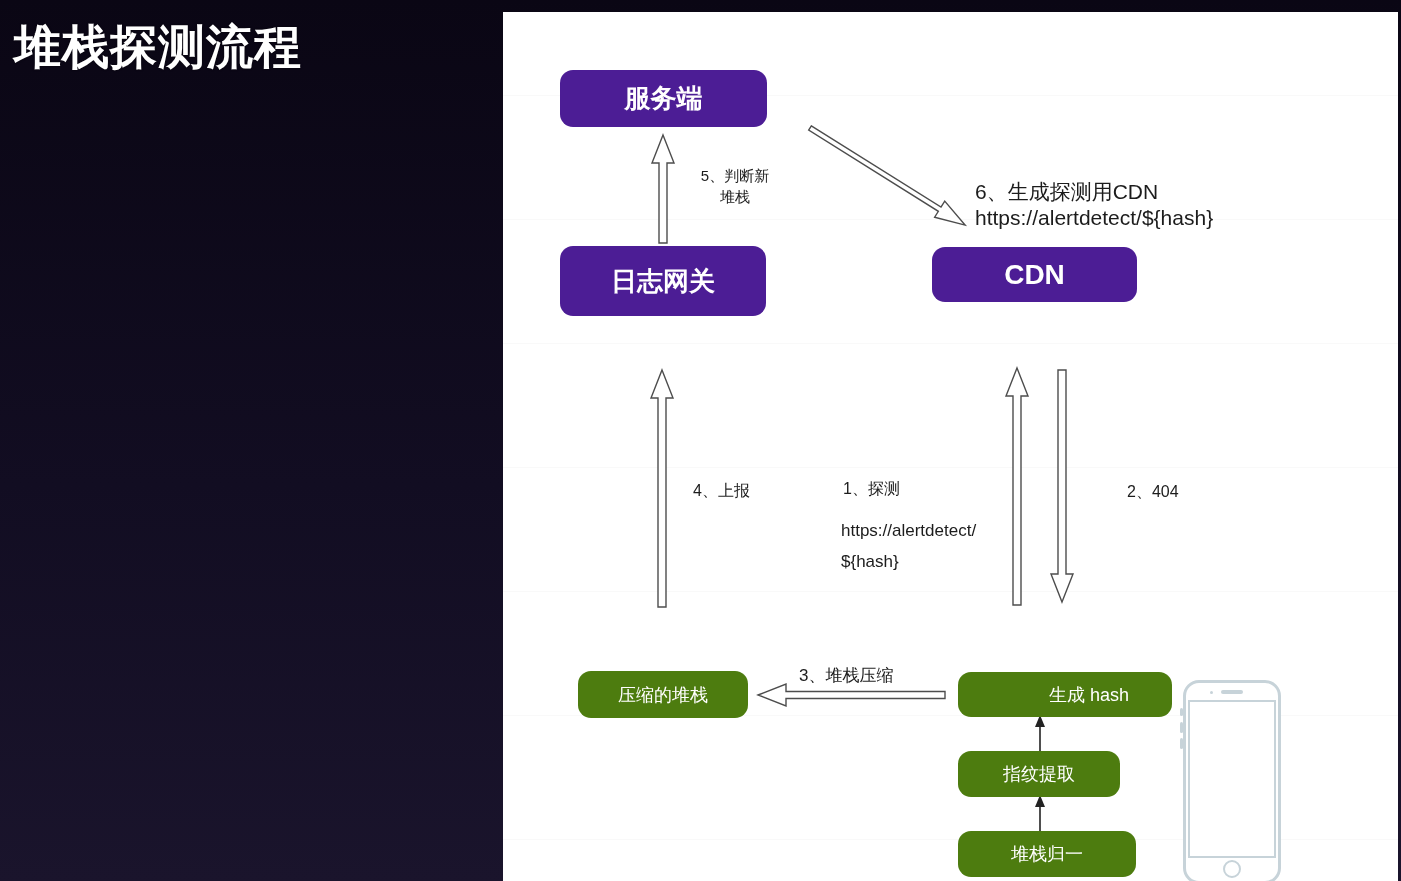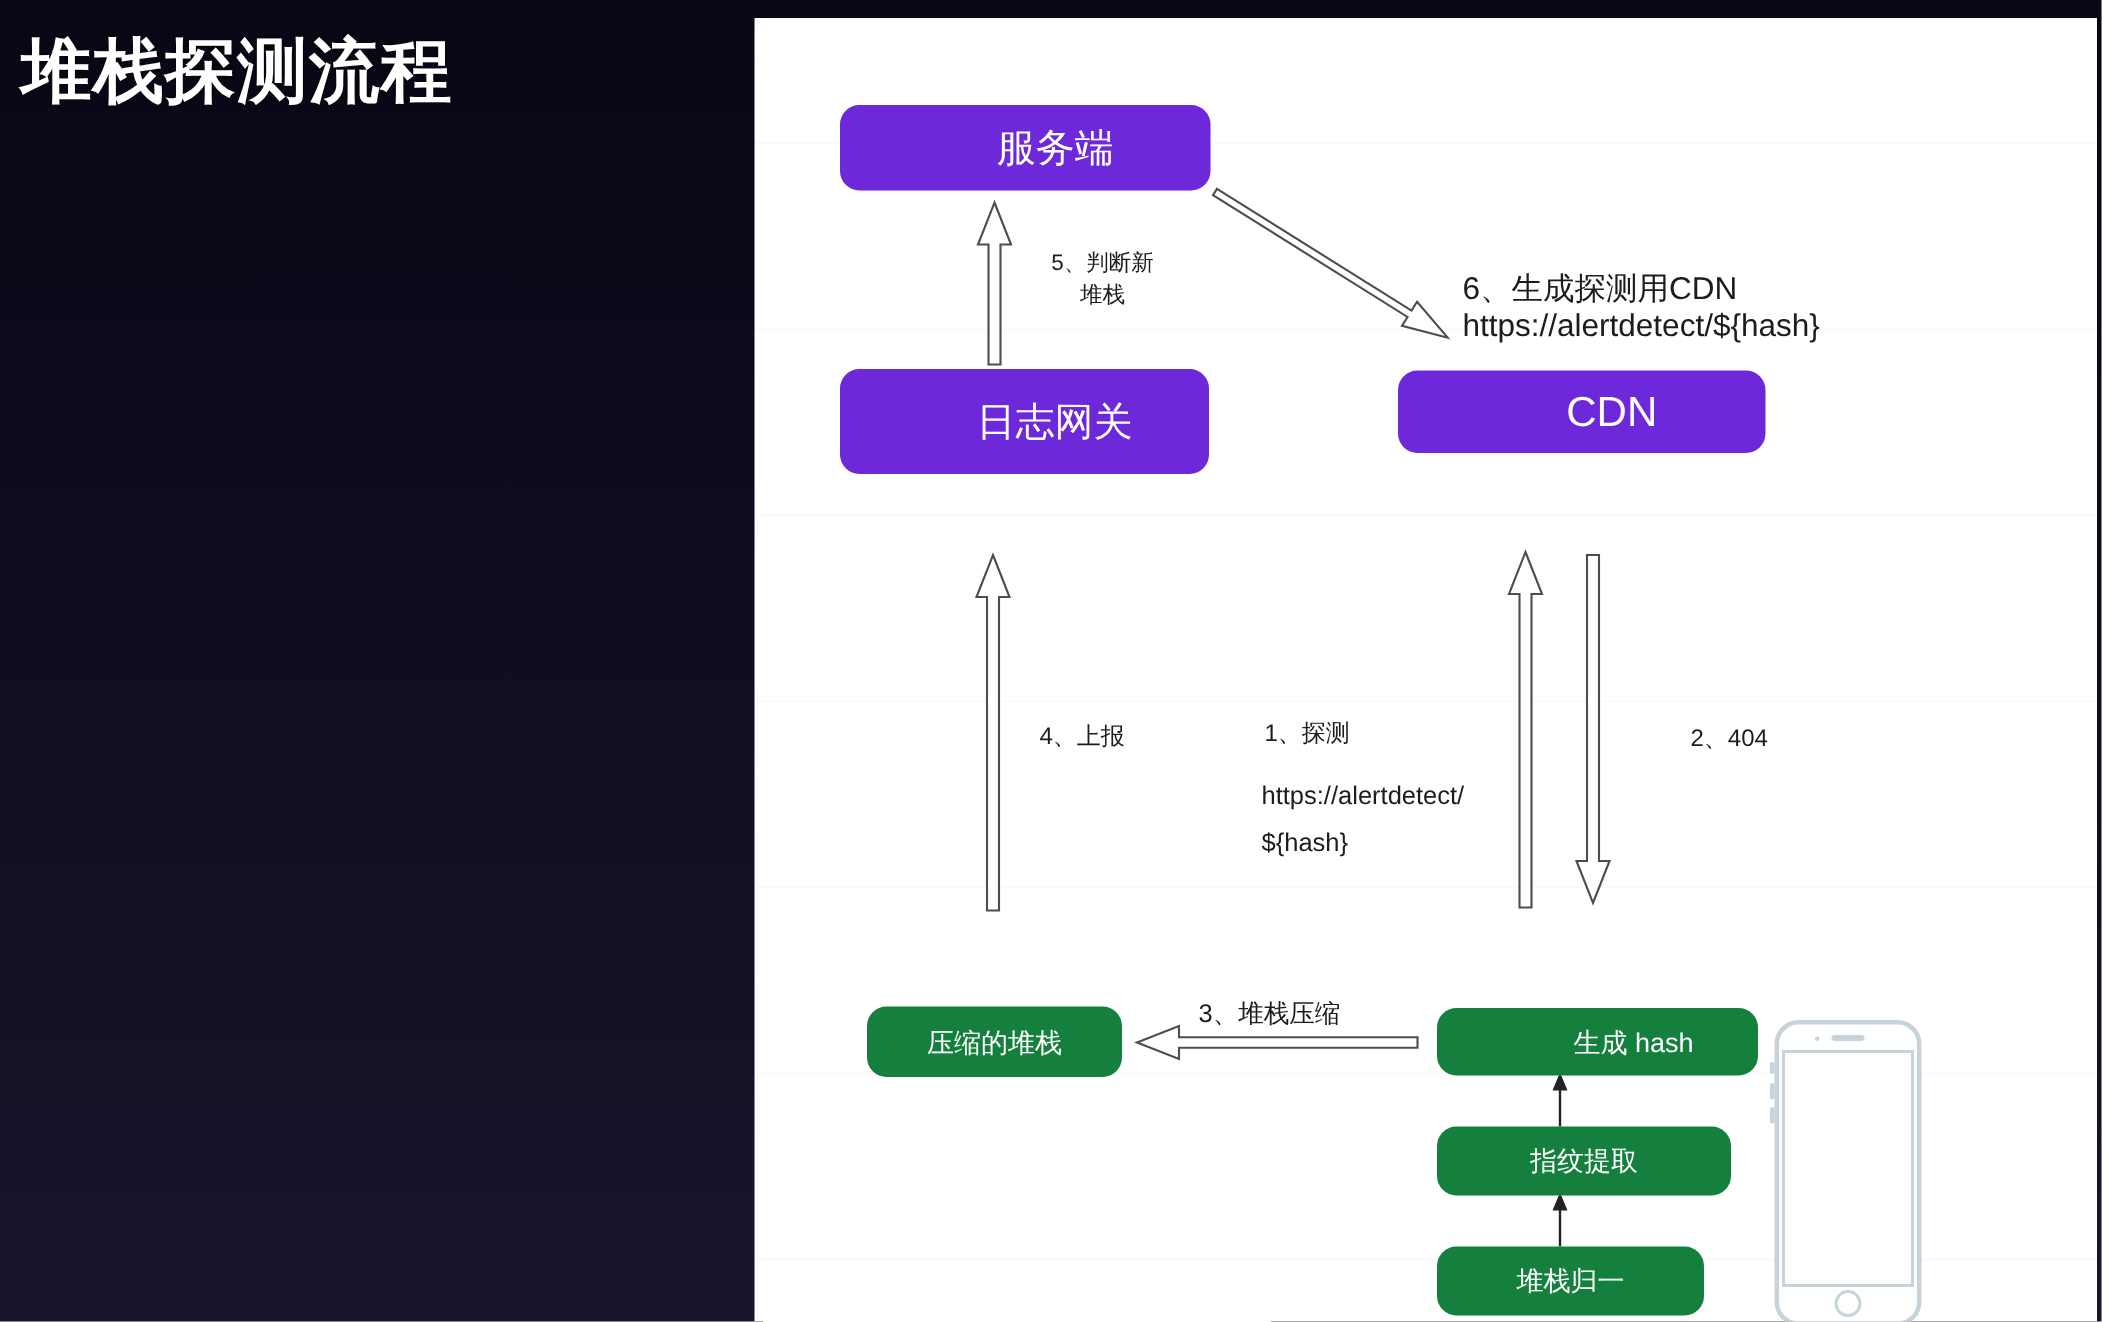--- a/index.html
+++ b/index.html
@@ -15,22 +15,22 @@
   }
   .panel{
     position:absolute;left:503px;top:12px;width:895px;height:869px;
     background:#ffffff;
   }
   .guide-line{position:absolute;left:0;right:0;height:1px;background:rgba(0,0,0,0.025);}
   .node{
     position:absolute;display:flex;align-items:center;justify-content:center;
     color:#ffffff;border-radius:13px;text-align:center;
   }
-  .node.blue{background:#6d28d9;font-size:26px;font-weight:400;padding-left:40px;}
-  .node.purple{background:#15803d;font-size:18px;}
+  .node.blue{background:#4c1d95;font-size:26px;font-weight:700;}
+  .node.purple{background:#4d7c0f;font-size:18px;}
   .lbl{position:absolute;color:#1c1c1c;}
   .arrows{position:absolute;left:0;top:0;width:895px;height:869px;}
   .outline-arrow{fill:#ffffff;stroke:#4d4d4d;stroke-width:1.4;stroke-linejoin:miter;}
   .thin-arrow-line{stroke:#222222;stroke-width:1.6;}
   .thin-arrow-head{fill:#222222;}
   
   .phone{position:absolute;left:680px;top:668px;width:92px;height:198px;
     border:3px solid #c7d3d9;border-radius:16px;background:#ffffff;}
   .phone .speaker{position:absolute;left:50%;transform:translateX(-50%);top:7px;
     width:22px;height:4px;border-radius:2px;background:#c7d3d9;}
@@ -92,21 +92,21 @@
   <div class="node blue" style="left:429px;top:235px;width:205px;height:55px;font-size:28px;">
     <span>CDN</span>
   </div>
 
   <div class="node purple" style="left:75px;top:659px;width:170px;height:47px;">
     <span>压缩的堆栈</span>
   </div>
   <div class="node purple" style="left:455px;top:660px;width:166px;height:45px;padding-left:48px;">
     <span>生成 hash</span>
   </div>
-  <div class="node purple" style="left:455px;top:739px;width:196px;height:46px;">
+  <div class="node purple" style="left:455px;top:739px;width:162px;height:46px;">
     <span>指纹提取</span>
   </div>
   <div class="node purple" style="left:455px;top:819px;width:178px;height:46px;">
     <span>堆栈归一</span>
   </div>
 
   <div class="lbl" style="left:180px;top:153px;width:104px;text-align:center;font-size:15px;line-height:21px;white-space:pre-line;">5、判断新
 堆栈</div>
   <div class="lbl" style="left:427px;top:166px;font-size:21px;margin-left:45px;">6、生成探测用CDN  https://alertdetect/${hash}</div>
   <div class="lbl" style="left:190px;top:469px;font-size:16px;">4、上报</div>

